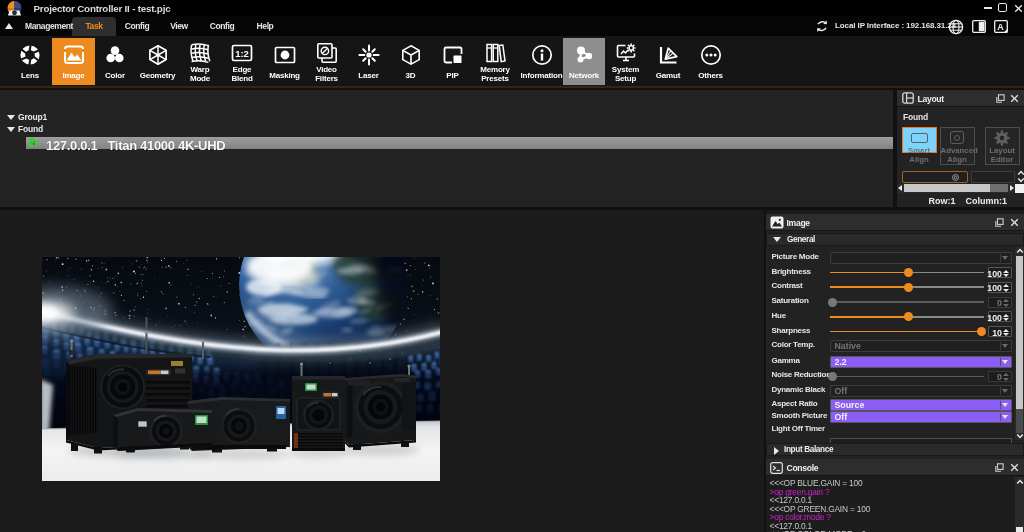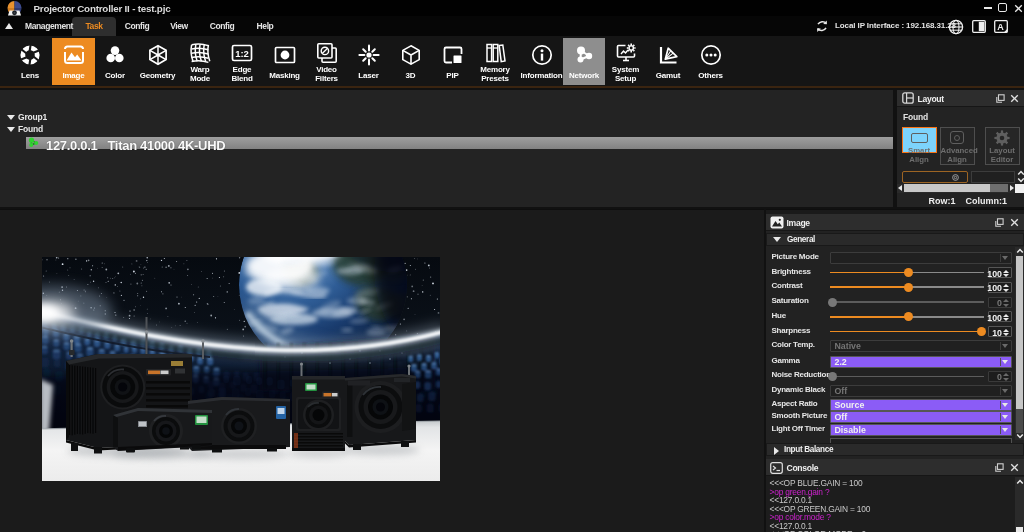--- a/index.html
+++ b/index.html
@@ -1561,26 +1561,20 @@
             </div>
           </div>
           <div class="plbl" style="top:164px;">Smooth Picture</div>
           <div class="ddl" style="position:absolute;left:64px;top:164px;width:182px;height:12px">
             <span>Off</span>
             <div style="position:absolute;right:1px;top:1px;bottom:1px;width:10px;border-left:1px solid #515151;display:flex;align-items:center;justify-content:center">
               <div style="width:0;height:0;border-left:3.2px solid transparent;border-right:3.2px solid transparent;border-top:4px solid #e8e8e8"></div>
             </div>
           </div>
           <div class="plbl" style="top:177.3px;">Light Off Timer</div>
-          <div class="ddl" style="position:absolute;left:64px;top:177.3px;width:182px;height:12px">
-            <span>Disable</span>
-            <div style="position:absolute;right:1px;top:1px;bottom:1px;width:10px;border-left:1px solid #515151;display:flex;align-items:center;justify-content:center">
-              <div style="width:0;height:0;border-left:3.2px solid transparent;border-right:3.2px solid transparent;border-top:4px solid #e8e8e8"></div>
-            </div>
-          </div>
         </div>
       <div class="sechdr" style="top:228.5px">
         <div class="abs" style="left:7px;top:3px">
             <div style="width:0;height:0;border-top:4px solid transparent;border-bottom:4px solid transparent;border-left:5.5px solid #e8e8e8"></div>
           </div>
         <div class="sechtxt" style="left:17px">Input Balance</div>
       </div>
       <div class="abs" style="left:249.5px;top:33px;width:8.5px;height:193px;background:#2a2a2a">
         <div class="abs" style="left:0.5px;top:1px">
             <svg width="8" height="6" viewBox="0 0 8 6" style="">

